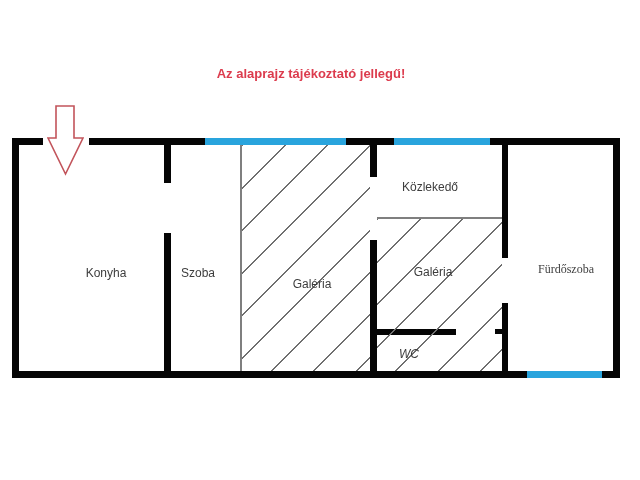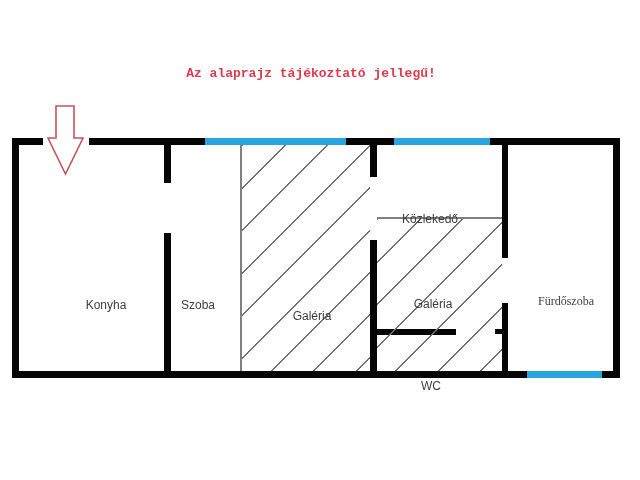--- a/index.html
+++ b/index.html
@@ -11,25 +11,25 @@
   .window{position:absolute;background:#29a4dd;}
   .thinline{position:absolute;background:#7f7f7f;}
   .hatch{
     position:absolute;
     background:repeating-linear-gradient(135deg,
       #6f6f6f 0px, #6f6f6f 1.4px,
       transparent 1.4px, transparent 30px);
   }
   .room-label{
     position:absolute;transform:translate(-50%,-50%);
-    font-size:12px;color:#3d3d3d;white-space:nowrap;margin-top:32px;
+    font-size:12px;color:#3d3d3d;white-space:nowrap;
   }
   #disclaimer{
     position:absolute;top:66px;left:311px;transform:translateX(-50%);
-    font-size:13px;font-weight:600;color:#dc3b4d;white-space:nowrap;font-family:Liberation Mono, monospace;
+    font-size:13px;font-weight:600;color:#dc3b4d;white-space:nowrap;
   }
   #entrance-arrow{position:absolute;left:47px;top:105px;}
 </style>
 </head>
 <body>
 
 <div id="canvas">
 
   <div id="disclaimer">Az alaprajz tájékoztató jellegű!</div>
 
@@ -62,16 +62,16 @@
   <div class="thinline" style="left:377px;top:217px;width:125px;height:2px;"></div>
 
   <div class="hatch" style="left:242px;top:145px;width:128px;height:226px;"></div>
   <div class="hatch" style="left:377px;top:219px;width:125px;height:152px;"></div>
 
   <span class="room-label" style="left:106px;top:273px;">Konyha</span>
   <span class="room-label" style="left:198px;top:273px;">Szoba</span>
   <span class="room-label" style="left:312px;top:284px;">Galéria</span>
   <span class="room-label" style="left:430px;top:187px;">Közlekedő</span>
   <span class="room-label" style="left:433px;top:272px;">Galéria</span>
-  <span class="room-label" style="left:431px;top:354px;">WC</span>
+  <span class="room-label" style="left:409px;top:354px;font-style:italic;">WC</span>
   <span class="room-label" style="left:566px;top:269px;font-family:Liberation Serif, serif;">Fürdőszoba</span>
 
 </div>
 
 </body></html>

